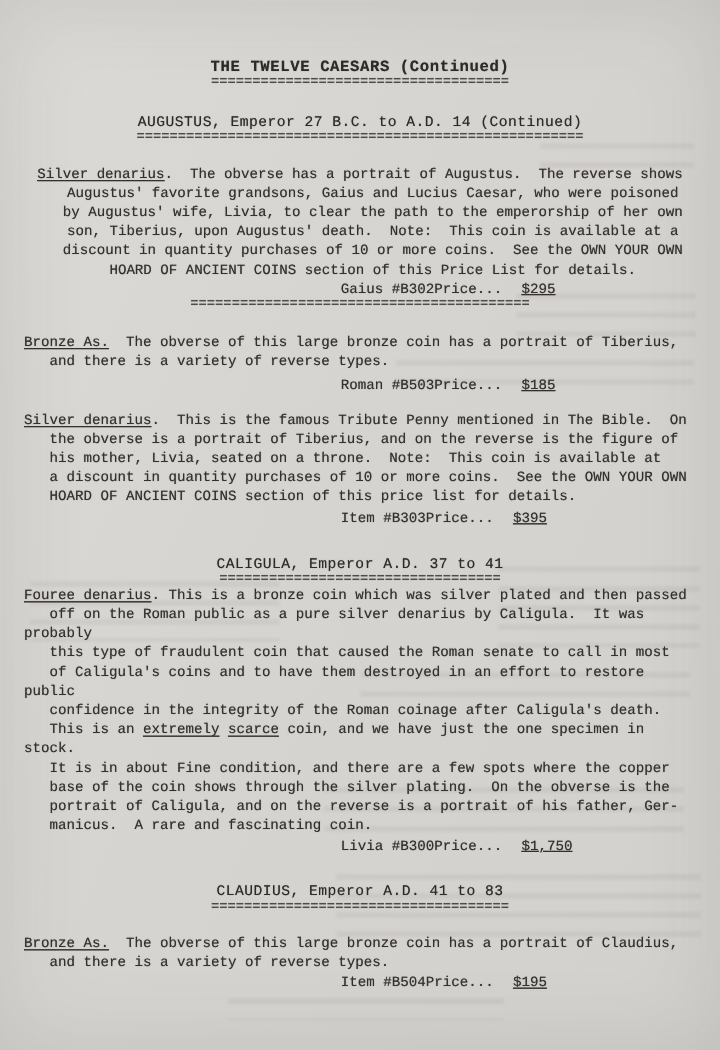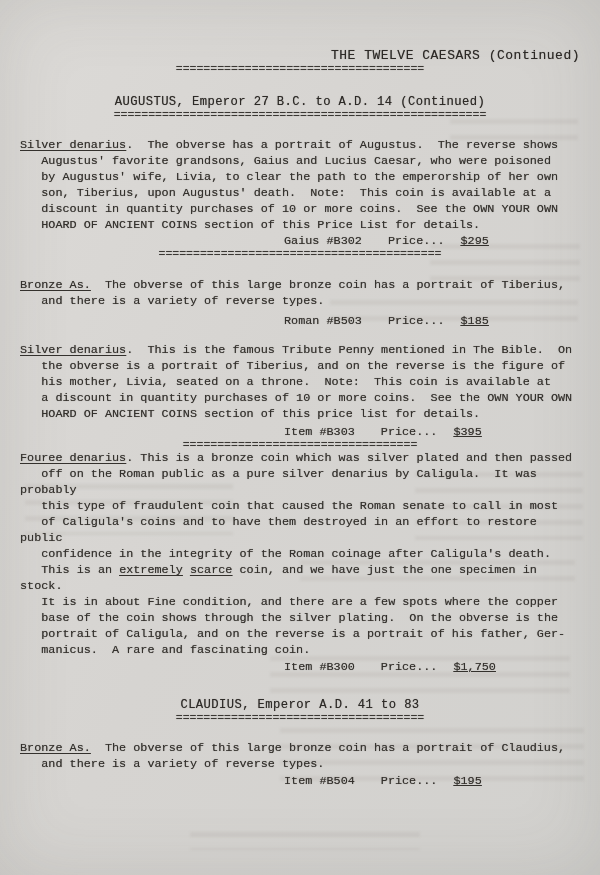--- a/index.html
+++ b/index.html
@@ -13,22 +13,22 @@
     color:#34312d;
   }
   .doc{
     position:relative;
     z-index:2;
     padding:48px 20px 0 20px;
   }
   .doc *{text-shadow:0 0 .7px rgba(52,49,45,.65);}
   h1{
     margin:0;
-    font-size:13px;line-height:16px;font-weight:normal;
-    letter-spacing:.5px;text-align:right;color:#2d2a27;
+    font-size:13px;line-height:16px;font-weight:bold;
+    letter-spacing:.5px;text-align:center;color:#2d2a27;
   }
   h2{
     margin:0;
     font-size:12.2px;line-height:16px;font-weight:normal;
     letter-spacing:.4px;text-align:center;color:#2d2a27;
   }
   .rule{
     font-size:11.5px;line-height:10px;
     text-align:center;letter-spacing:0;
     color:#3a3733;white-space:nowrap;overflow:visible;
@@ -39,25 +39,25 @@
     white-space:pre-wrap;
     color:#34312d;
   }
   .term{text-decoration:underline;text-underline-offset:2px;}
   .uw{text-decoration:underline;text-underline-offset:2px;}
   .item-line{
     display:flex;
     margin-left:264px;
     font-size:11.8px;line-height:16px;
   }
-  .price-label{margin-left:26px;}
+  .price-label{}
   .amount{margin-left:16px;text-decoration:underline;}
   
   .mt-h2-aug{margin-top:20px;}
-  .mt-p1{margin-top:17px;}
+  .mt-p1{margin-top:17px;text-align:center;}
   .mt-i-b302{margin-top:0;}
   .mt-h2-tib{margin-top:19px;}
   .mt-p2{margin-top:18px;}
   .mt-i-b503{margin-top:4px;}
   .mt-p3{margin-top:13px;}
   .mt-i-b303{margin-top:2px;}
   .mt-h2-cal{margin-top:22px;}
   .mt-p4{}
   .mt-i-b300{margin-top:1px;}
   .mt-h2-cla{margin-top:22px;}
@@ -135,33 +135,34 @@
    a discount in quantity purchases of 10 or more coins.  See the OWN YOUR OWN
    HOARD OF ANCIENT COINS section of this price list for details.</span></p>
       <div class="item-line mt-i-b303">
         <span class="item-label">Item #B303</span>
         <span class="price-label">Price...</span>
         <span class="amount">$395</span>
       </div>
     </section>
 
     <section>
+      <h2 class="mt-h2-cal">CALIGULA, Emperor A.D. 37 to 41</h2>
       <div class="rule">==================================</div>
       <p class="entry mt-p4"><span class="term">Fouree denarius</span><span>. This is a bronze coin which was silver plated and then passed
    off on the Roman public as a pure silver denarius by Caligula.  It was probably
    this type of fraudulent coin that caused the Roman senate to call in most
    of Caligula's coins and to have them destroyed in an effort to restore public
    confidence in the integrity of the Roman coinage after Caligula's death.
    This is an </span><span class="uw">extremely</span><span> </span><span class="uw">scarce</span><span> coin, and we have just the one specimen in stock.
    It is in about Fine condition, and there are a few spots where the copper
    base of the coin shows through the silver plating.  On the obverse is the
    portrait of Caligula, and on the reverse is a portrait of his father, Ger-
    manicus.  A rare and fascinating coin.</span></p>
       <div class="item-line mt-i-b300">
-        <span class="item-label">Item #B300</span>
+        <span class="item-label">Livia #B300</span>
         <span class="price-label">Price...</span>
         <span class="amount">$1,750</span>
       </div>
     </section>
 
     <section>
       <h2 class="mt-h2-cla">CLAUDIUS, Emperor A.D. 41 to 83</h2>
       <div class="rule">====================================</div>
       <p class="entry mt-p5"><span class="term">Bronze As.</span><span>  The obverse of this large bronze coin has a portrait of Claudius,
    and there is a variety of reverse types.</span></p>

